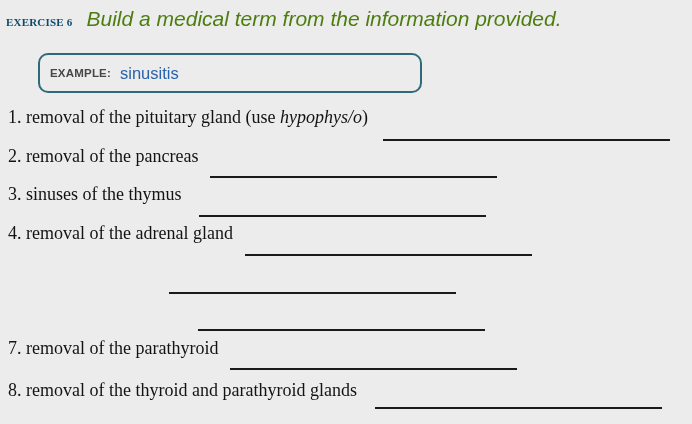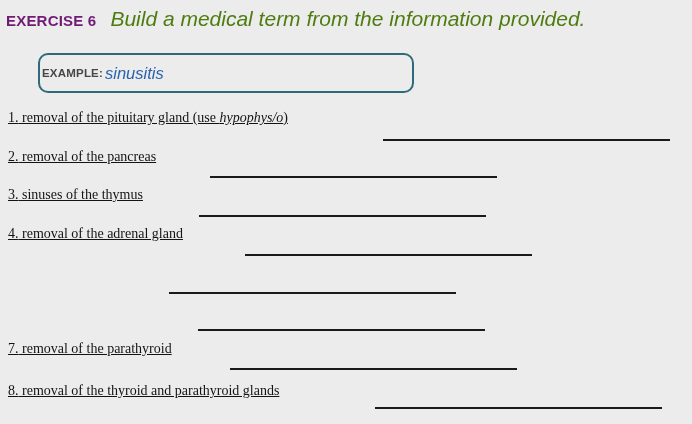--- a/index.html
+++ b/index.html
@@ -22,76 +22,74 @@
   }
   .exercise-header {
     position: absolute;
     left: 6px;
     top: 7px;
     display: flex;
     align-items: baseline;
     white-space: nowrap;
   }
   .exercise-label {
-    font-family: Liberation Sans, sans-serif;
+    font-family: Liberation Serif, serif;
     font-weight: bold;
-    font-size: 15px;
-    color: #701a75;
+    font-size: 11px;
+    color: #0c4a6e;
     letter-spacing: 0.2px;
   }
   .exercise-instruction {
     margin-left: 14px;
     font-family: "Liberation Sans", sans-serif;
     font-style: italic;
     font-size: 21px;
     color: #4d7c0f;
   }
   .example-box {
     position: absolute;
     left: 38px;
     top: 53px;
     width: 370px;
     height: 36px;
     border: 2px solid #2e6b7a;
     border-radius: 10px;
     display: flex;
     align-items: center;
-    padding-left: 2px;
+    padding-left: 10px;
     white-space: nowrap;
   }
   .example-label {
     font-family: "Liberation Sans", sans-serif;
     font-weight: bold;
     font-size: 11.5px;
     color: #474747;
     letter-spacing: 0.2px;
   }
   .example-prompt {
     margin-left: 7px;
     font-family: "Liberation Serif", serif;
     font-size: 17.5px;
     color: #0f0f0f;
   }
   .example-answer {
-    margin-left: 2px;
+    margin-left: 9px;
     font-family: "Liberation Sans", sans-serif;
-    font-style: italic;
     font-size: 16.5px;
     color: #2a62ae;
     text-align: right;
   }
   .item {
     position: absolute;
     left: 8px;
     font-family: "Liberation Serif", serif;
-    font-size: 14px;
+    font-size: 18px;
     color: #131313;
     white-space: nowrap;
     line-height: 21px;
-    text-decoration: underline;
   }
   .item i {
     font-style: italic;
   }
   .answer-blank {
     position: absolute;
     width: 287px;
     height: 0;
     border-bottom: 2px solid #1a1a1a;
   }

